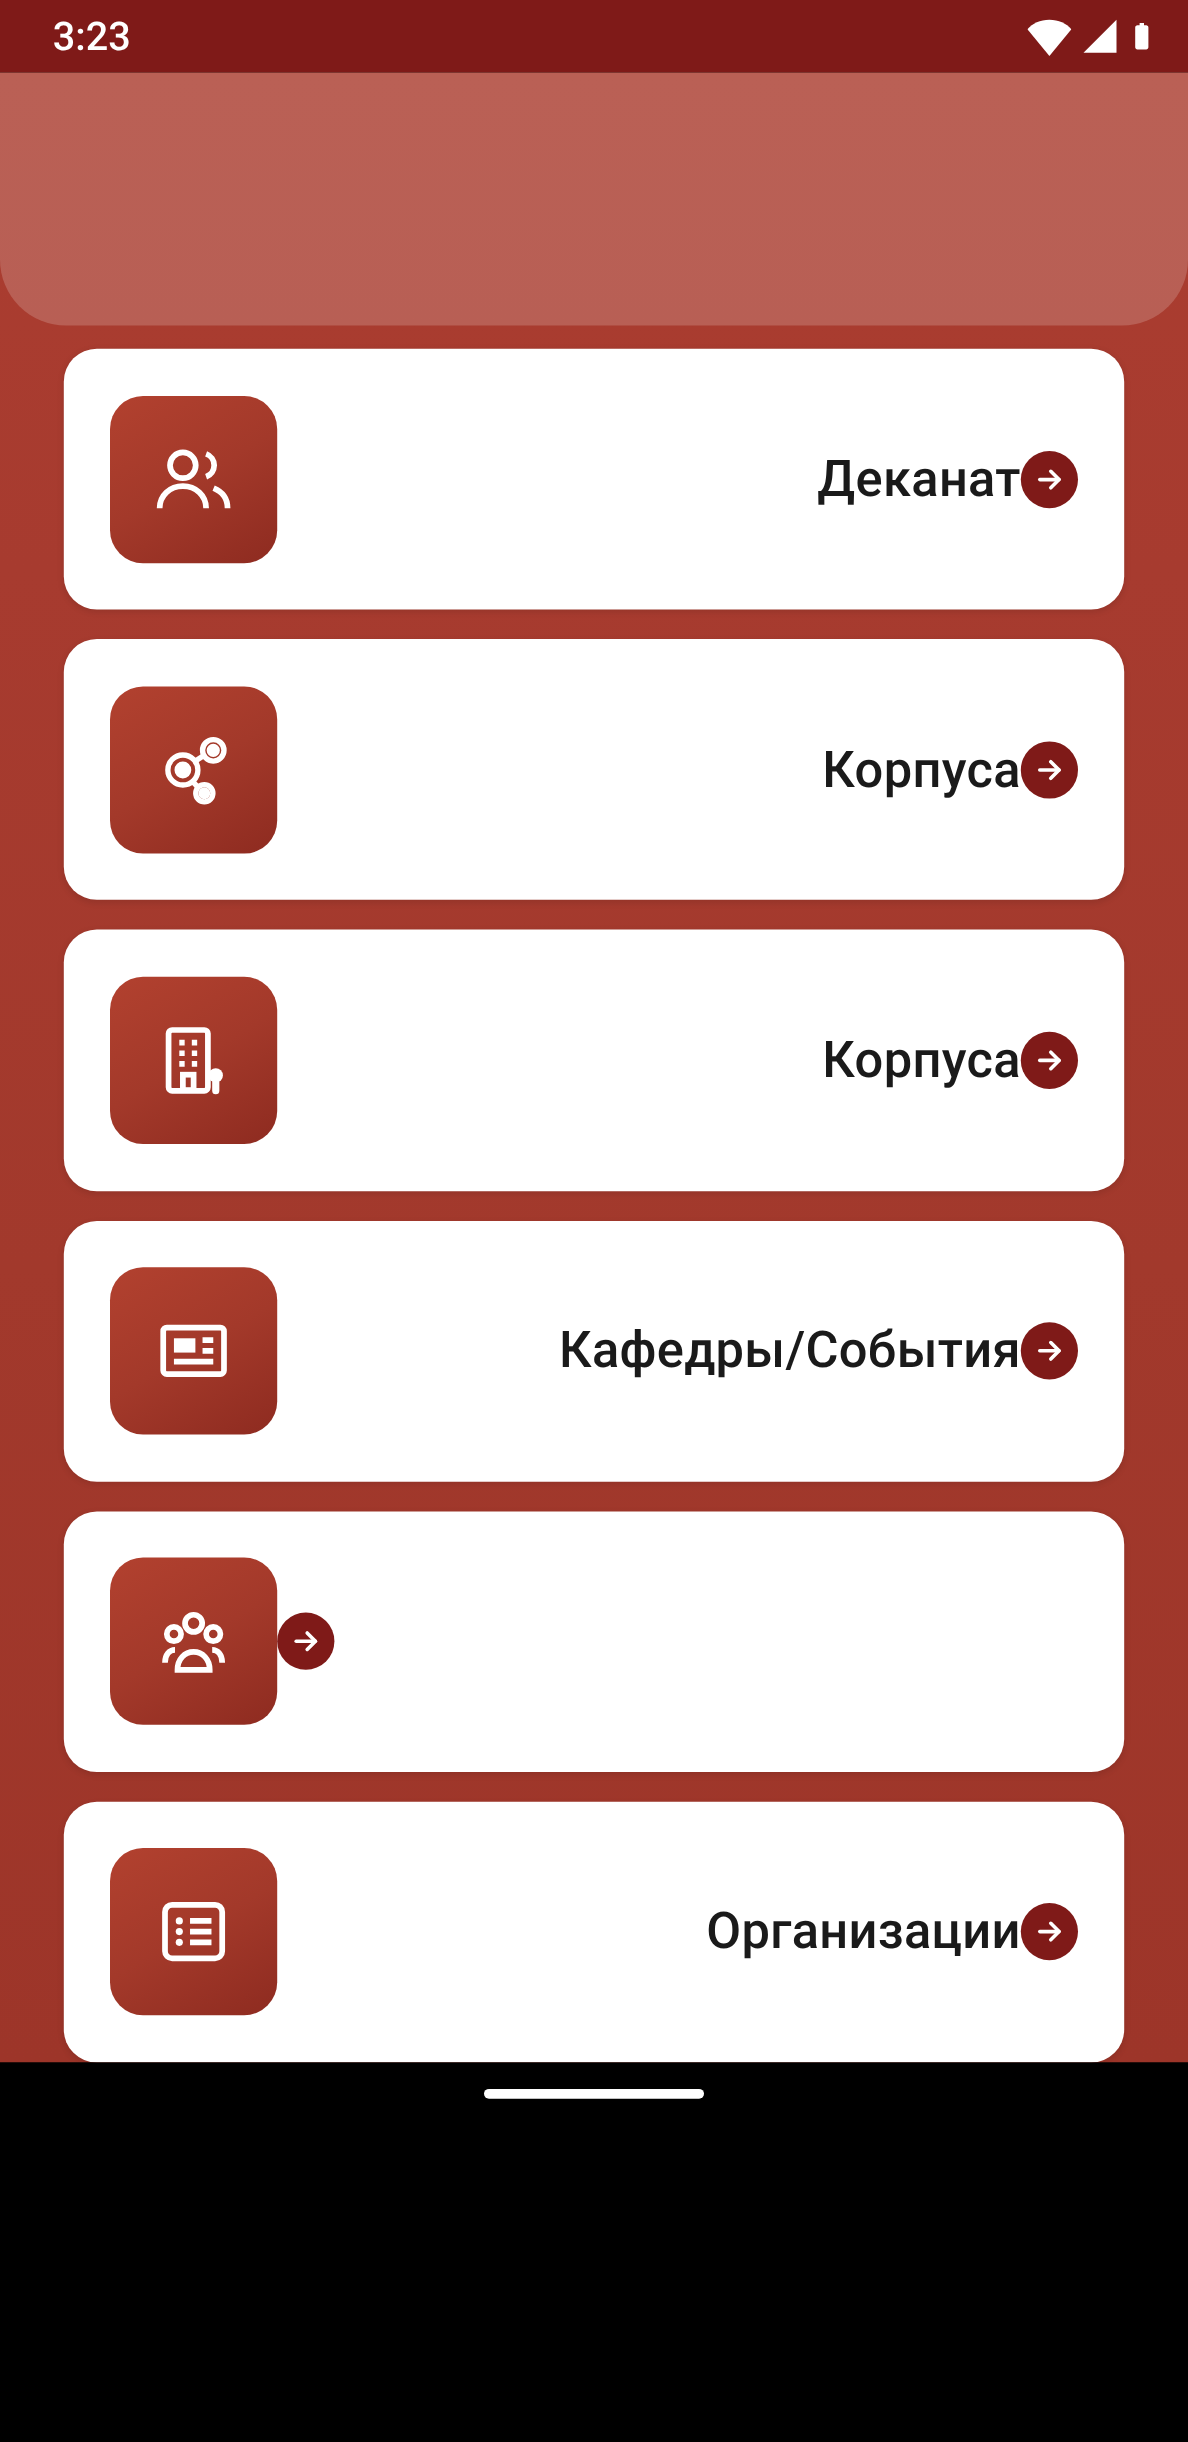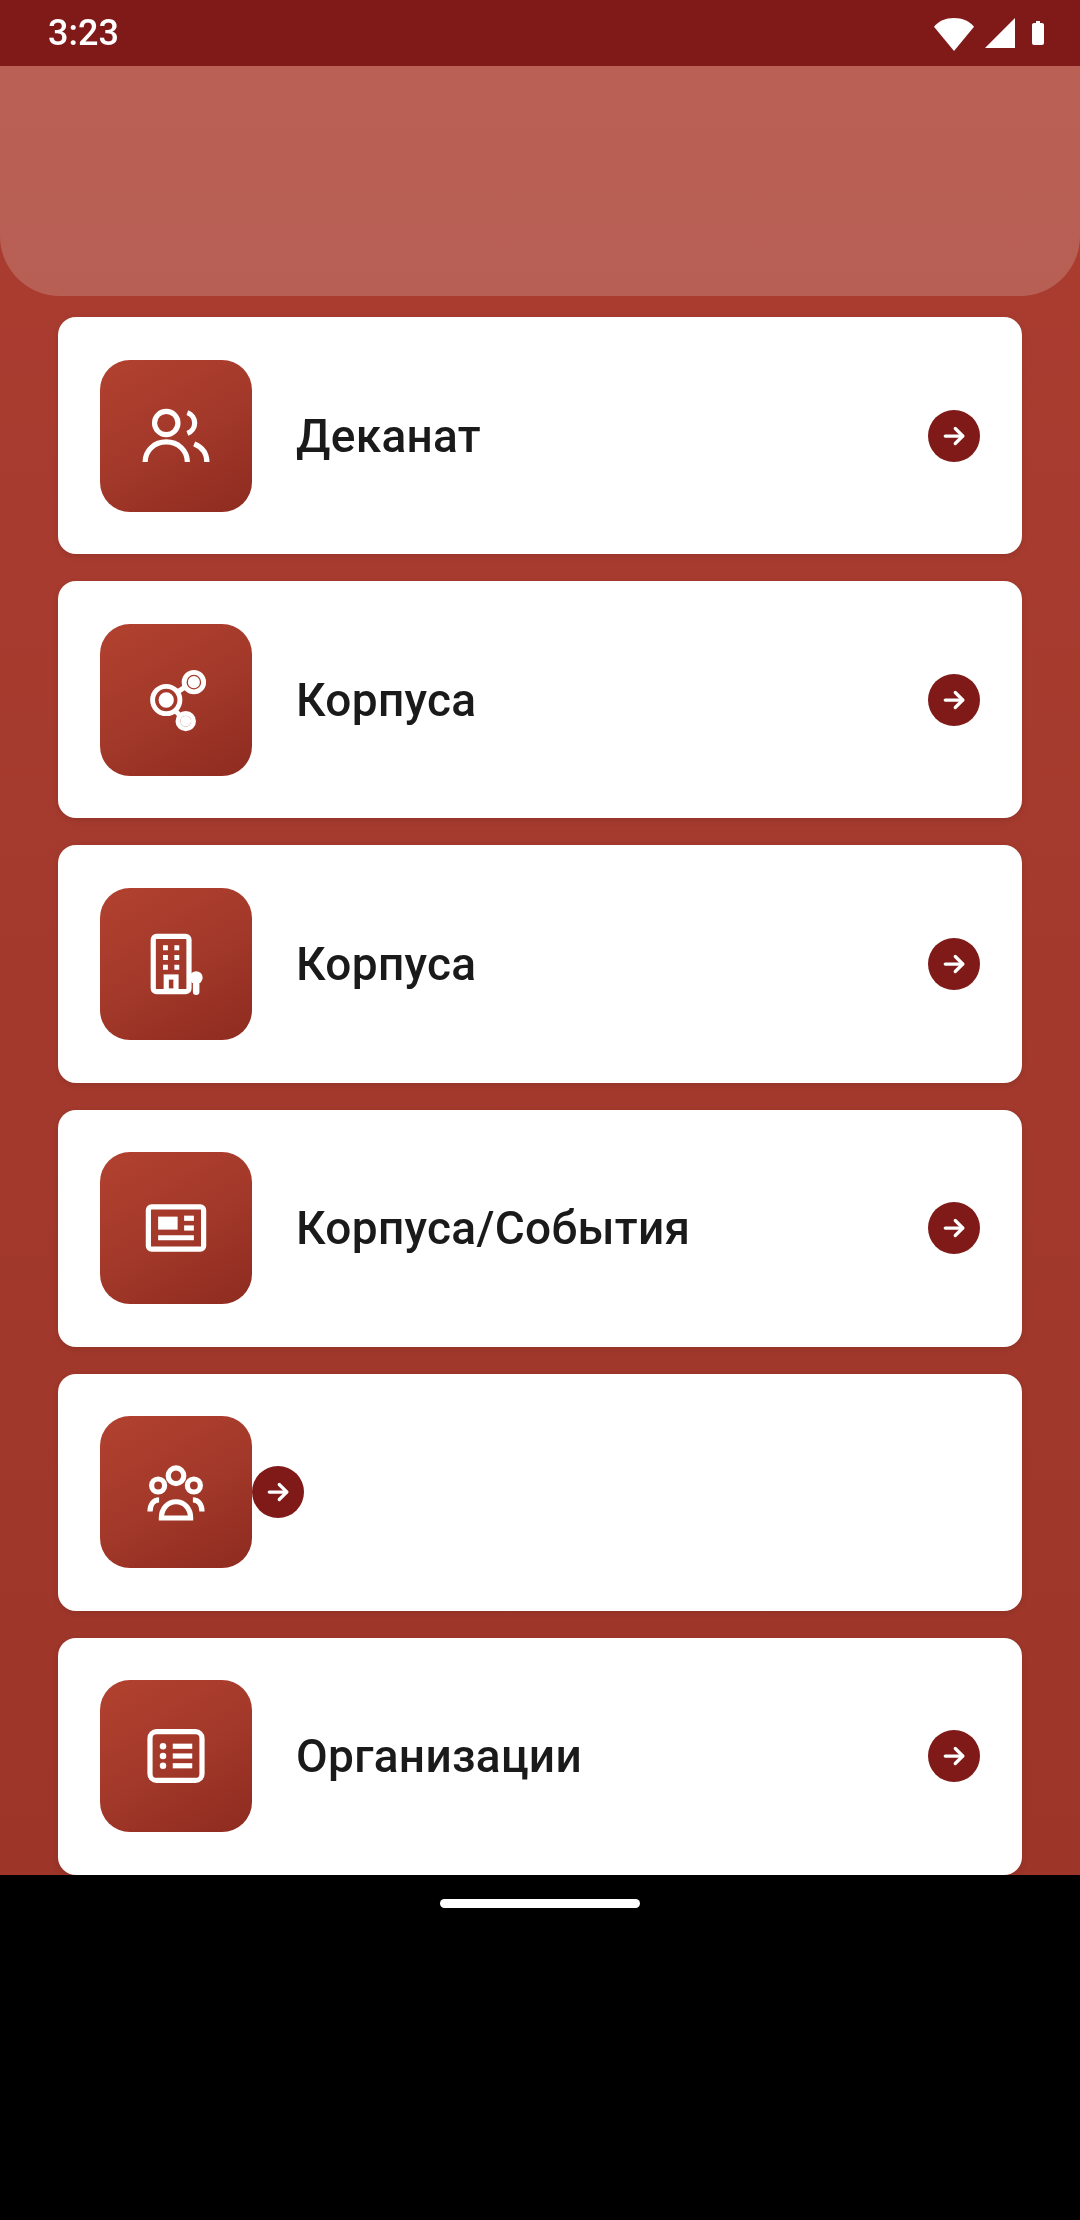--- a/index.html
+++ b/index.html
@@ -12,20 +12,21 @@
     height: 2220px;
     overflow: hidden;
     font-family: -apple-system, Roboto, "Segoe UI", Arial, sans-serif;
     background: #000;
   }
   .screen {
     width: 1080px;
     height: 1931px;
     position: relative;
     background: #000;
+    text-align: right;
   }
 
   
   .status-bar {
     position: absolute;
     top: 0; left: 0; right: 0;
     height: 66px;
     background: #7f1a18;
     display: flex;
     align-items: center;
@@ -70,21 +71,21 @@
     right: 0;
     bottom: 0;
     padding: 0 58px;
     display: flex;
     flex-direction: column;
     gap: 27px;
   }
 
   .card {
     background: #ffffff;
-    border-radius: 18px;
+    border-radius: 30px;
     height: 240px;
     display: flex;
     align-items: center;
     padding: 18px 42px;
     box-shadow: 0 2px 6px rgba(0,0,0,0.10);
   }
 
   .icon-tile {
     width: 152px;
     height: 152px;
@@ -236,21 +237,21 @@
       <div class="card">
         <div class="icon-tile">
           <svg viewBox="0 0 24 24" fill="none" stroke="#fff" stroke-width="1.6">
             <rect x="3.5" y="5.5" width="17" height="13" rx="1"></rect>
             <rect x="6.5" y="8.5" width="6" height="4" fill="#fff" stroke="none"></rect>
             <path d="M14.5 9h3"></path>
             <path d="M14.5 12h3"></path>
             <path d="M6.5 15h11"></path>
           </svg>
         </div>
-        <div class="card-label">Корпуса/События</div>
+        <div class="card-label">Кафедры/События</div>
         <div class="arrow-badge">
           <svg viewBox="0 0 24 24" fill="none" stroke="#fff" stroke-width="2.6" stroke-linecap="round" stroke-linejoin="round">
               <path d="M5 12h14"></path>
               <path d="M13 6l6 6-6 6"></path>
             </svg>
         </div>
       </div>
 
 
       <div class="card">

